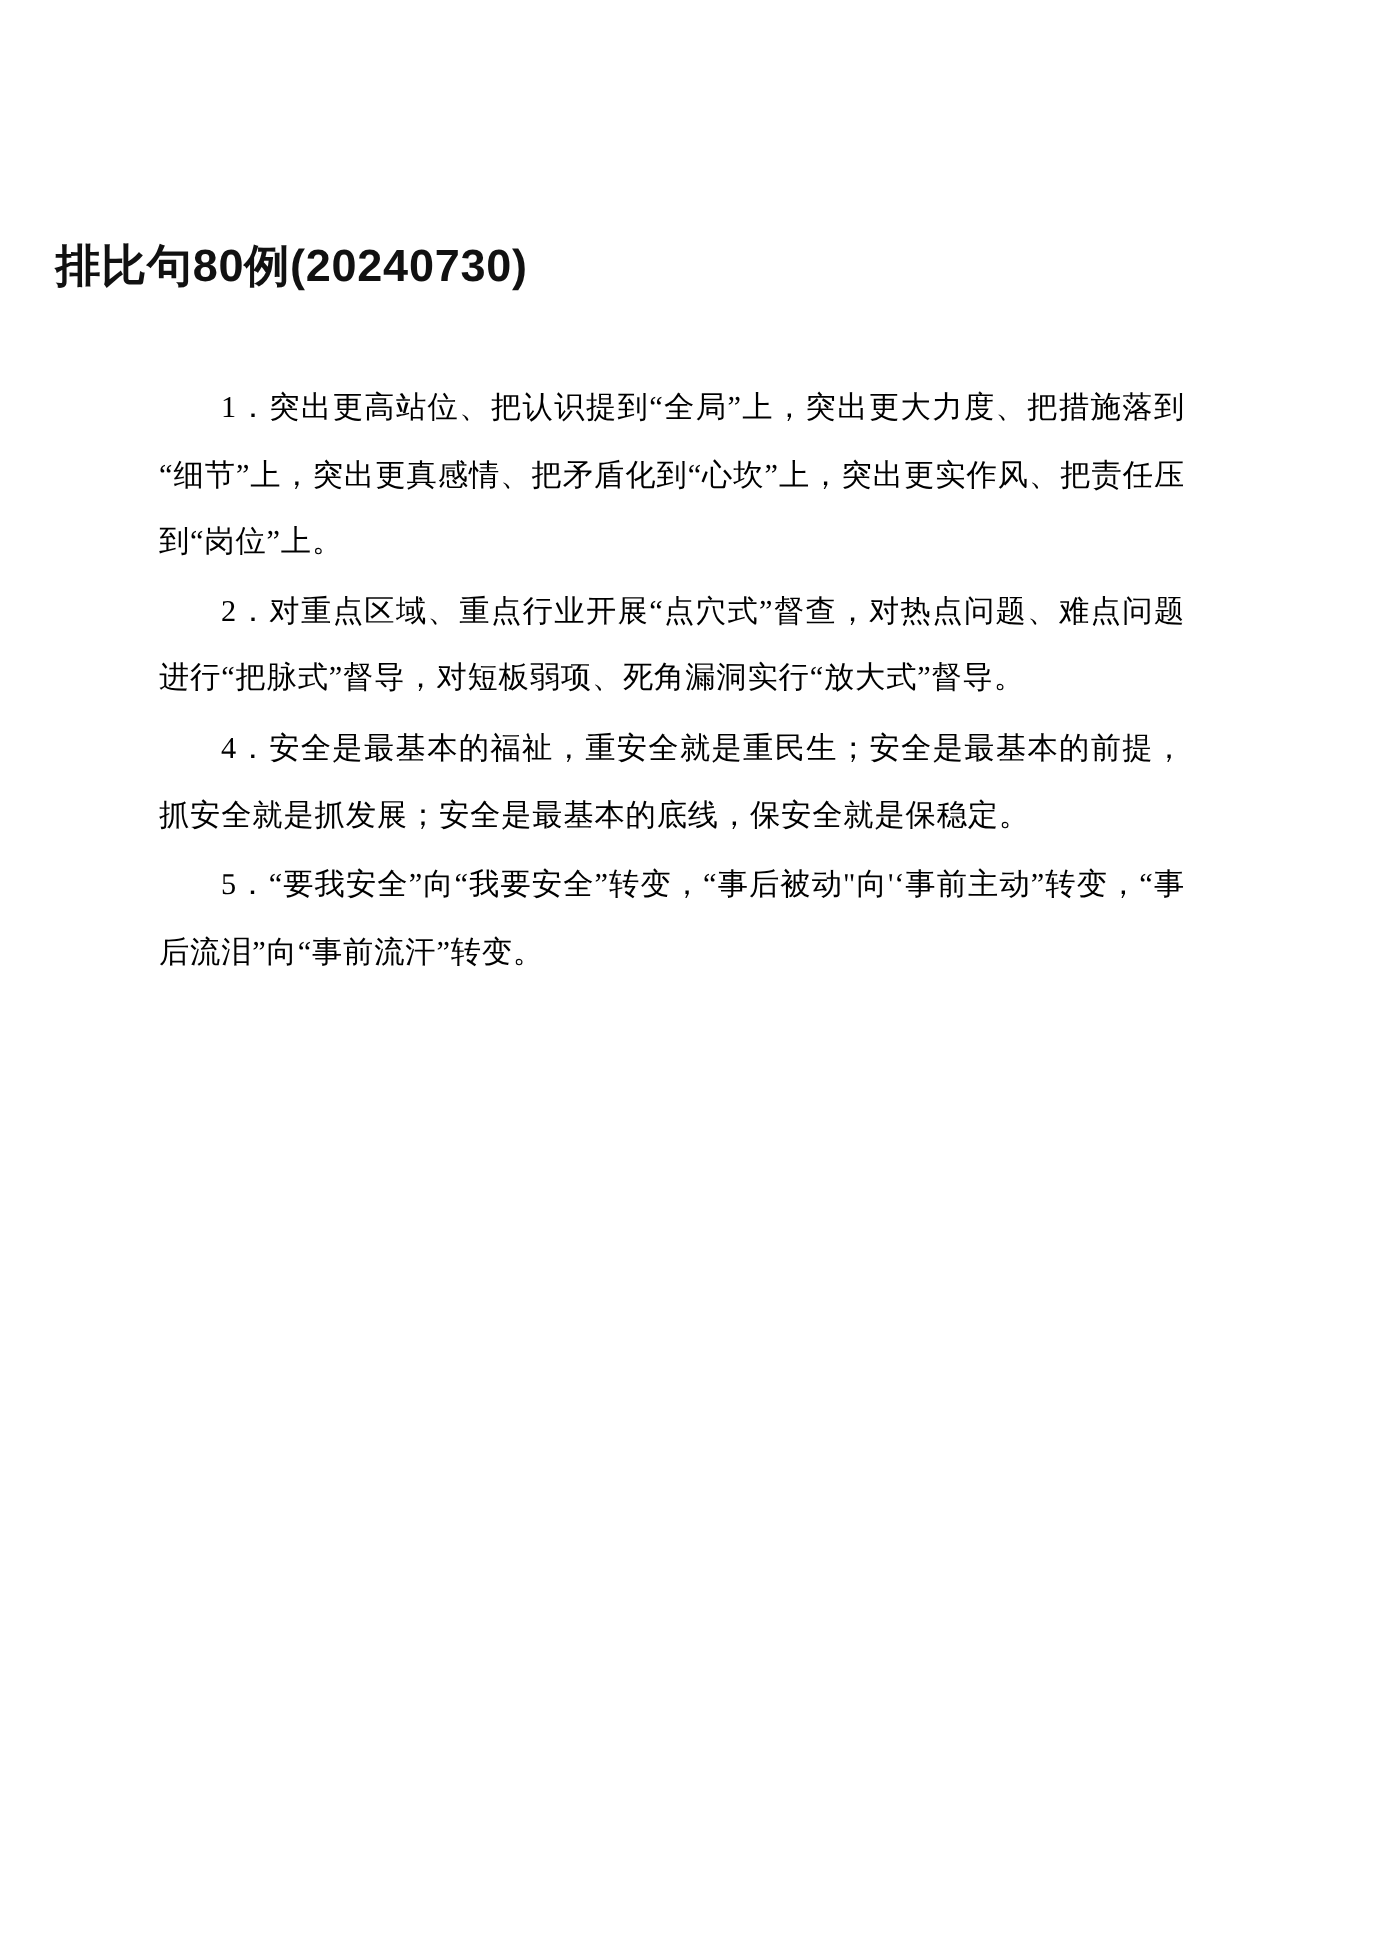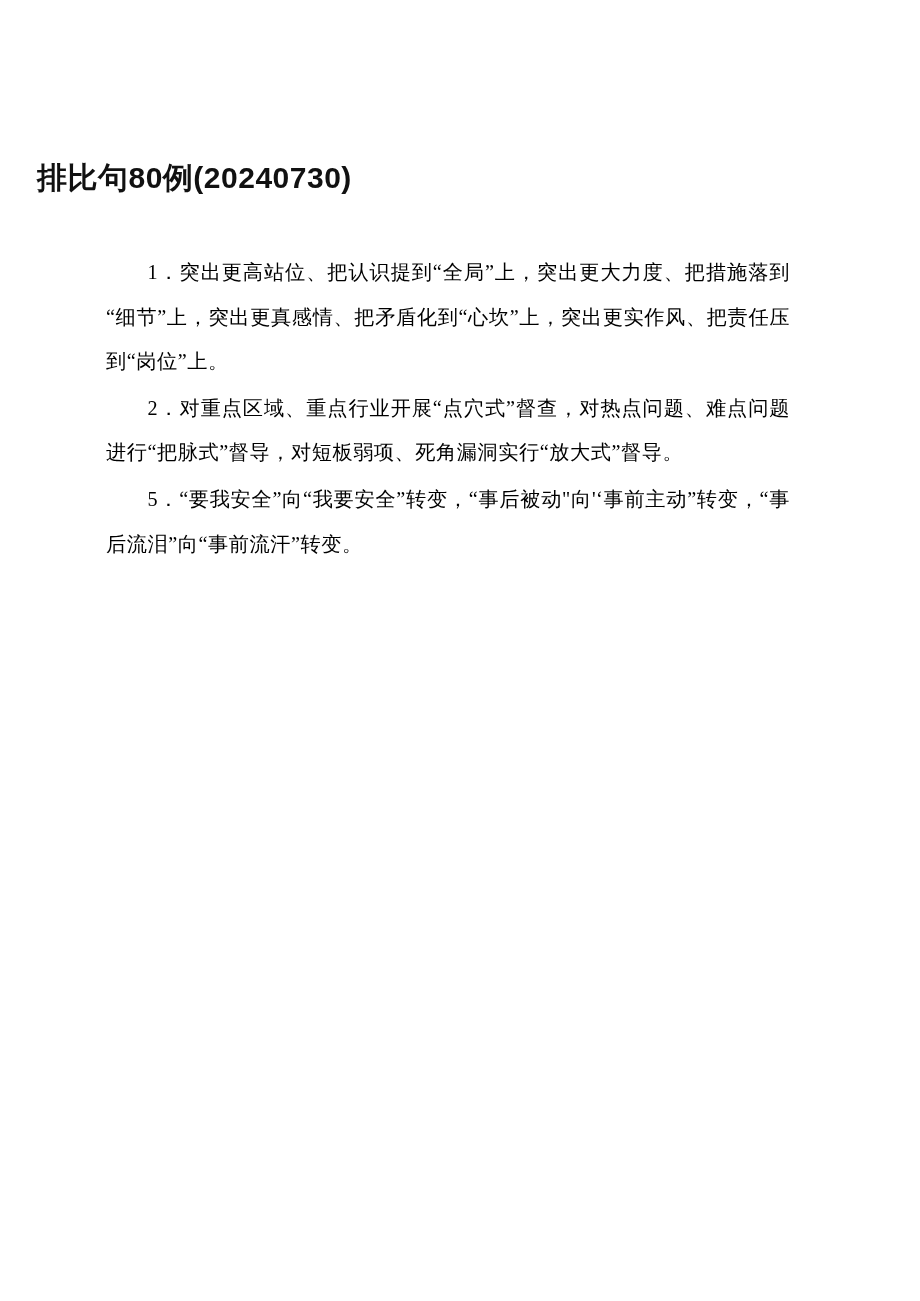--- a/index.html
+++ b/index.html
@@ -76,20 +76,21 @@
 
   <div class="doc-title">排比句80例(20240730)</div>
 
   <div class="body-block">
 
     <p class="para">1．突出更高站位、把认识提到“全局”上，突出更大力度、把措施落到“细节”上，突出更真感情、把矛盾化到“心坎”上，突出更实作风、把责任压到“岗位”上。</p>
 
 
     <p class="para">2．对重点区域、重点行业开展“点穴式”督查，对热点问题、难点问题进行“把脉式”督导，对短板弱项、死角漏洞实行“放大式”督导。</p>
 
+    <p class="para">4．安全是最基本的福祉，重安全就是重民生；安全是最基本的前提，抓安全就是抓发展；安全是最基本的底线，保安全就是保稳定。</p>
 
     <p class="para">5．“要我安全”向“我要安全”转变，“事后被动"向'‘事前主动”转变，“事后流泪”向“事前流汗”转变。</p>
 
 
 
 
   </div>
 
 </div>
 

